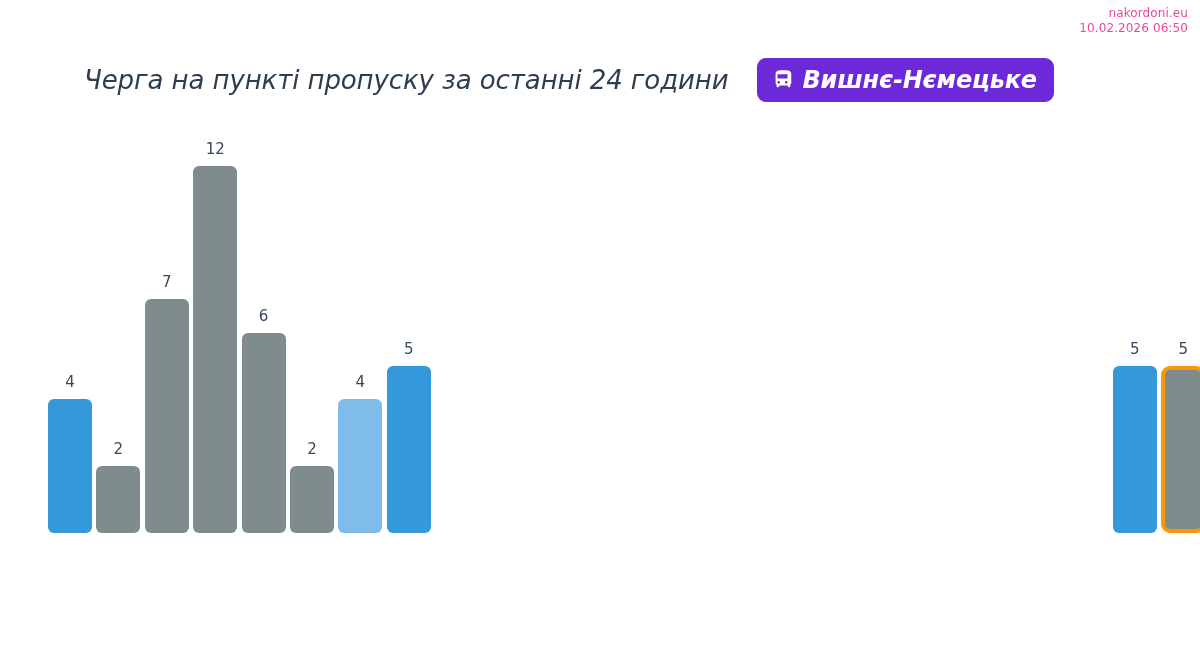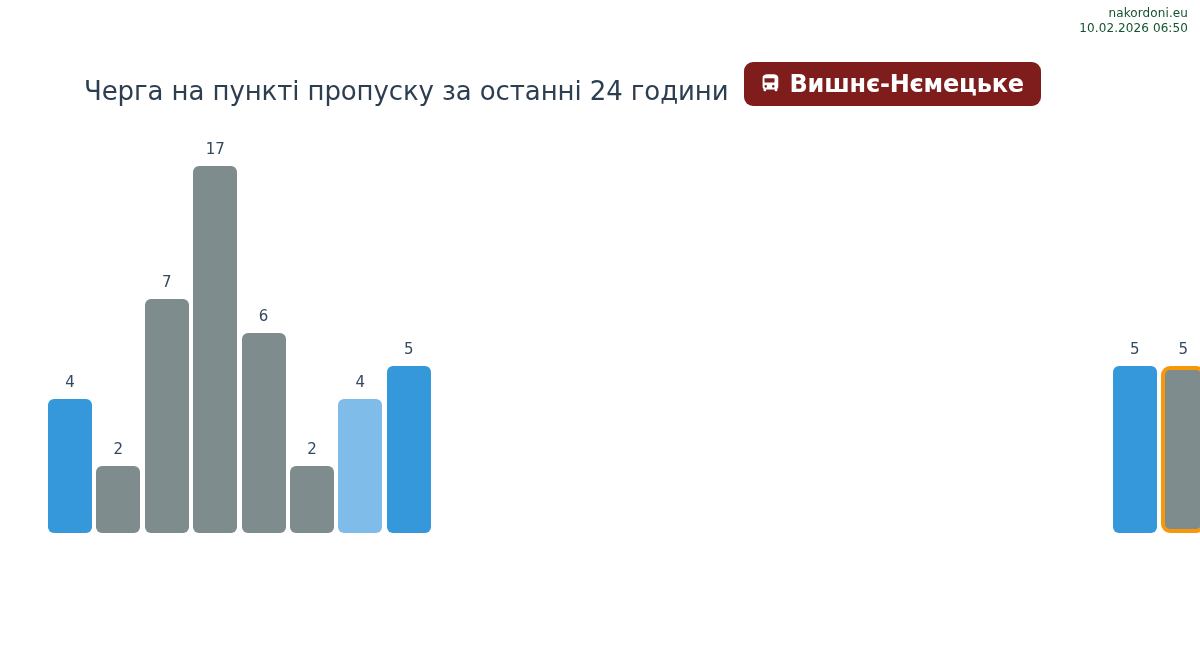--- a/index.html
+++ b/index.html
@@ -15,45 +15,46 @@
     position: relative;
   }
 
   
   #watermark {
     position: absolute;
     top: 6px;
     right: 12px;
     text-align: right;
     line-height: 1.28;
-    color: #14532d;
+    color: #ec4899;
     font-size: 12px;
     letter-spacing: 0.1px;
   }
   #watermark .wm-line { display: block; white-space: nowrap; }
 
   
   #title-row {
     position: absolute;
     left: 84px;
     top: 54px;
     height: 52px;
     display: flex;
-    align-items: flex-end;
+    align-items: center;
     white-space: nowrap;
+    font-style: italic;
   }
   #page-title {
     font-size: 26px;
     color: #2c3e50;
     font-weight: 400;
     letter-spacing: -0.1px;
   }
   #checkpoint-badge {
-    margin-left: 15px;
-    background: #7f1d1d;
+    margin-left: 28px;
+    background: #6d28d9;
     border-radius: 9px;
     height: 44px;
     display: flex;
     align-items: center;
     padding: 0 17px 0 14px;
     box-sizing: border-box;
   }
   #checkpoint-badge .bus-icon {
     width: 23px;
     height: 23px;
@@ -130,21 +131,21 @@
     <div class="bar-slot" style="left: 96.4px;">
       <div class="bar-rect" title="09: 2" style="height: 66.8px; background: rgb(127, 140, 141); bottom: 118px; position: absolute;"></div>
       <div class="bar-value" style="bottom: 193.8px;">2</div>
     </div>
     <div class="bar-slot" style="left: 144.8px;">
       <div class="bar-rect" title="10: 7" style="height: 233.8px; background: rgb(127, 140, 141); bottom: 118px; position: absolute;"></div>
       <div class="bar-value" style="bottom: 360.8px;">7</div>
     </div>
     <div class="bar-slot" style="left: 193.2px;">
       <div class="bar-rect" title="11: 11" style="height: 367.4px; background: rgb(127, 140, 141); bottom: 118px; position: absolute;"></div>
-      <div class="bar-value" style="bottom: 494.4px;">17</div>
+      <div class="bar-value" style="bottom: 494.4px;">12</div>
     </div>
     <div class="bar-slot" style="left: 241.6px;">
       <div class="bar-rect" title="12: 6" style="height: 200.4px; background: rgb(127, 140, 141); bottom: 118px; position: absolute;"></div>
       <div class="bar-value" style="bottom: 327.4px;">6</div>
     </div>
     <div class="bar-slot" style="left: 290px;">
       <div class="bar-rect" title="13: 2" style="height: 66.8px; background: rgb(127, 140, 141); bottom: 118px; position: absolute;"></div>
       <div class="bar-value" style="bottom: 193.8px;">2</div>
     </div>
     <div class="bar-slot" style="left: 338.4px;">

